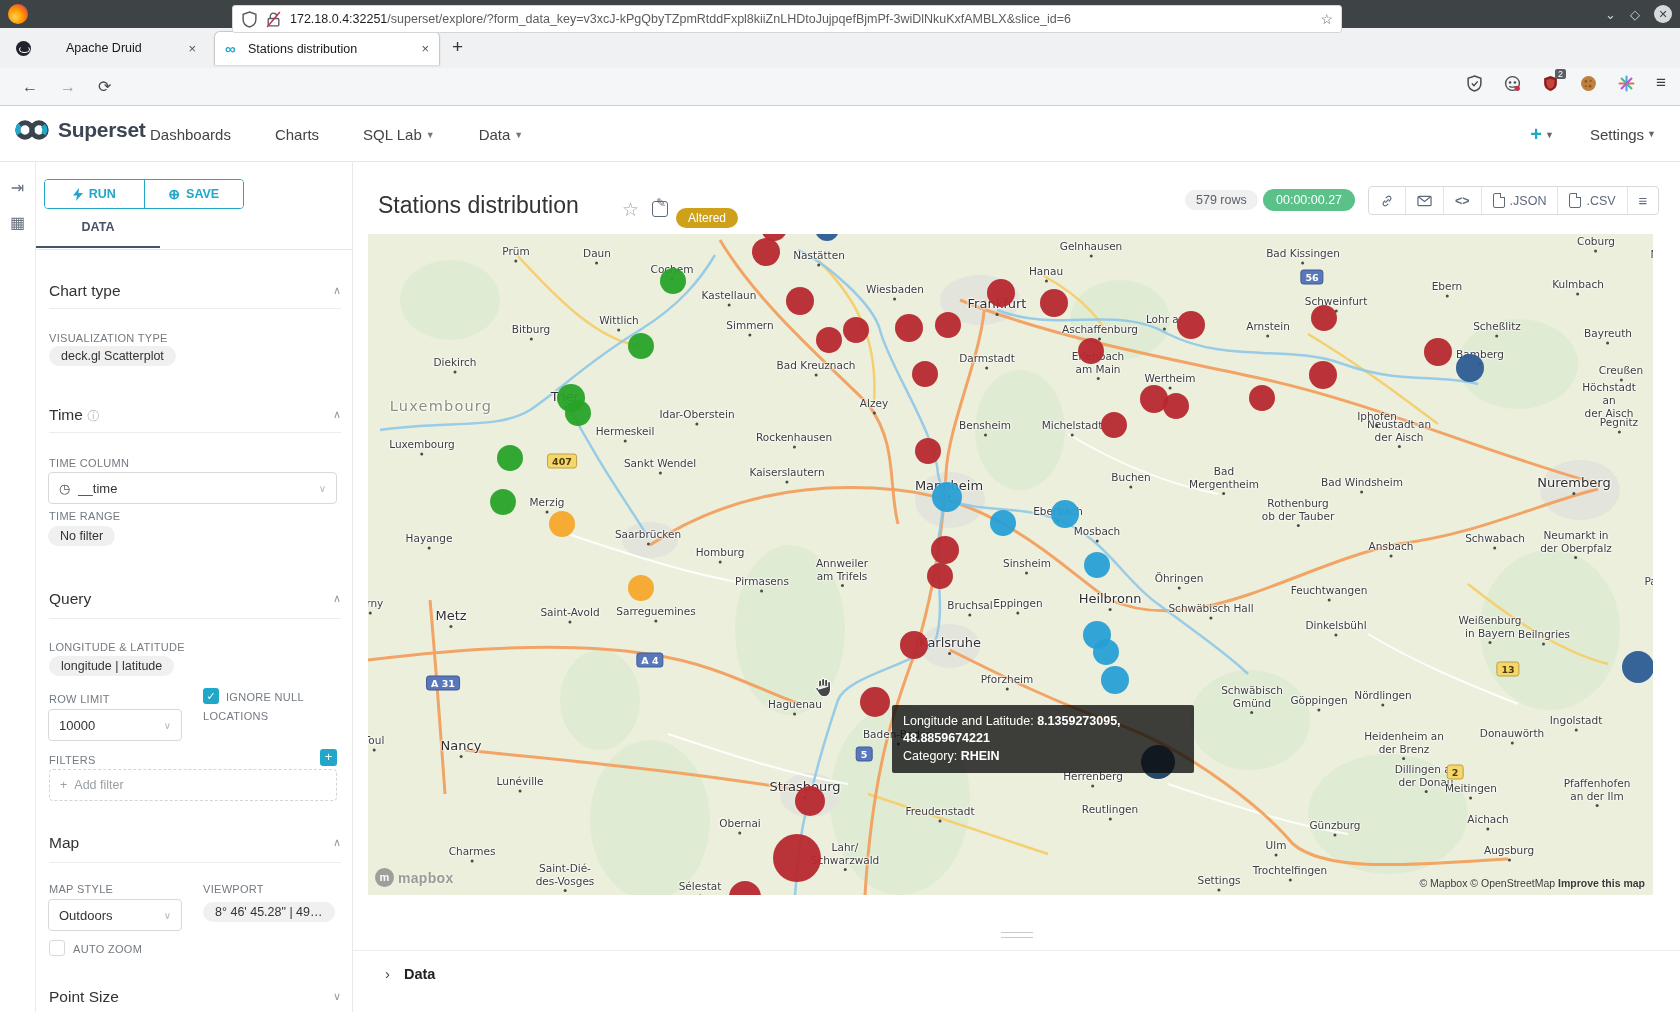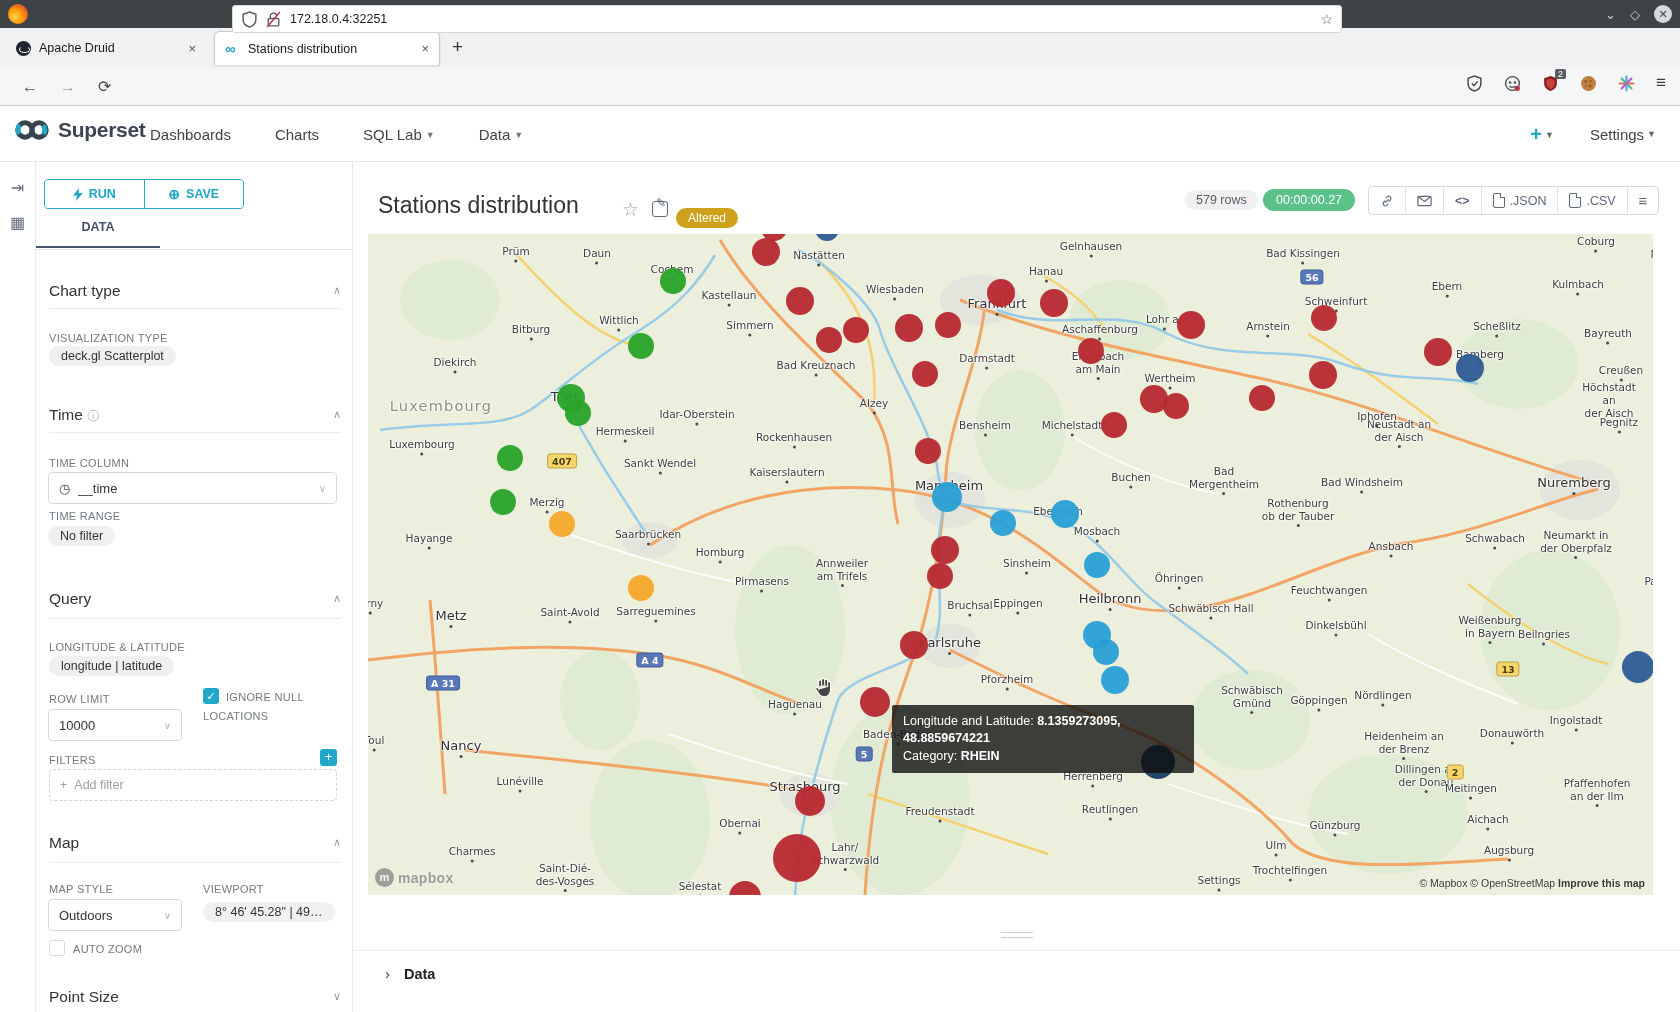--- a/index.html
+++ b/index.html
@@ -9,21 +9,21 @@
   
   #titlebar { position:absolute; left:0; top:0; width:1680px; height:28px; background:#3e4446; display:flex; align-items:center; }
   #ff-logo { position:absolute; left:8px; top:4px; width:20px; height:20px; border-radius:50%;
              background:radial-gradient(circle at 35% 65%, #ffd24a 0%, #ff9400 45%, #e3543a 75%, #b5305a 100%); }
   #title-text { width:100%; text-align:center; color:#e8eaea; font-size:13px; }
   #win-controls { position:absolute; right:8px; top:0; height:28px; display:flex; align-items:center; gap:14px; color:#cfd2d3; font-size:13px; }
   #win-close { width:18px; height:18px; border-radius:50%; background:#d8d9da; color:#3e4446; font-size:11px; line-height:18px; text-align:center; }
 
   #tabbar { position:absolute; left:0; top:28px; width:1680px; height:40px; background:#f0f1f2; }
   .tab { position:absolute; top:3px; height:34px; display:flex; align-items:center; padding:0 10px; font-size:12.5px; color:#17191a; }
-  #tab1 { left:6px; width:200px; }
+  #tab1 { left:6px; width:200px;gap:27px; }
   #tab2 { left:214px; width:226px; background:#fff; border:1px solid #c8c9ca; border-bottom:none; border-radius:6px 6px 0 0; box-shadow:0 1px 2px rgba(0,0,0,.12); }
   .tab .favicon { width:15px; height:15px; margin-right:8px; flex:0 0 auto; }
   .fav-druid { background:#20222e; border-radius:50%; position:relative; }
   .fav-druid::after { content:""; position:absolute; left:3px; top:5px; width:9px; height:5px; border:1.5px solid #fff; border-radius:50%; border-top-color:transparent; }
   .tab-close { margin-left:auto; color:#555; font-size:13px; }
   #newtab-btn { position:absolute; left:452px; top:8px; font-size:19px; color:#333; }
   .inf { font-weight:bold; color:#20a7c9; font-size:15px; line-height:15px; }
 
   #urlrow { position:absolute; left:0; top:68px; width:1680px; height:38px; background:#f5f6f7; border-bottom:1px solid #ccced0; display:flex; align-items:center; }
   .navglyph { color:#4a4d4f; font-size:16px; margin-left:22px; }
@@ -155,20 +155,21 @@
   <div id="urlbox">
     <svg class="tb-ic" viewBox="0 0 16 16" style="margin-right:7px">
         <path d="M8 1 L14 3 V8 C14 11.5 11.5 14 8 15 C4.5 14 2 11.5 2 8 V3 Z" fill="none" stroke="#5a5d60" stroke-width="1.4"></path>
       </svg>
     <svg class="tb-ic" viewBox="0 0 16 16" style="margin-right:8px">
         <rect x="3" y="7" width="10" height="7" rx="1" fill="none" stroke="#5a5d60" stroke-width="1.3"></rect>
         <path d="M5 7 V5 a3 3 0 0 1 6 0" fill="none" stroke="#5a5d60" stroke-width="1.3"></path>
         <line x1="2" y1="15" x2="14" y2="1" stroke="#c4314b" stroke-width="1.4"></line>
       </svg>
     <span class="host">172.18.0.4:32251</span>
+      <span class="path">/superset/explore/?form_data_key=v3xcJ-kPgQbyTZpmRtddFxpl8kiiZnLHDtoJujpqefBjmPf-3wiDlNkuKxfAMBLX&amp;slice_id=6</span>
     <span id="url-star">☆</span>
   </div>
   <div id="toolbar-icons">
     <svg class="tb-ic" viewBox="0 0 16 16">
         <path d="M8 1 L14 3 V8 C14 11.5 11.5 14 8 15 C4.5 14 2 11.5 2 8 V3 Z" fill="none" stroke="#4a4d4f" stroke-width="1.4"></path>
         <path d="M5.5 8 L7.5 10 L11 6" fill="none" stroke="#4a4d4f" stroke-width="1.4"></path>
       </svg>
     <svg class="tb-ic" viewBox="0 0 16 16">
         <circle cx="8" cy="8" r="6.5" fill="none" stroke="#4a4d4f" stroke-width="1.3"></circle>
         <circle cx="5.7" cy="7" r="1.2" fill="#4a4d4f"></circle>

